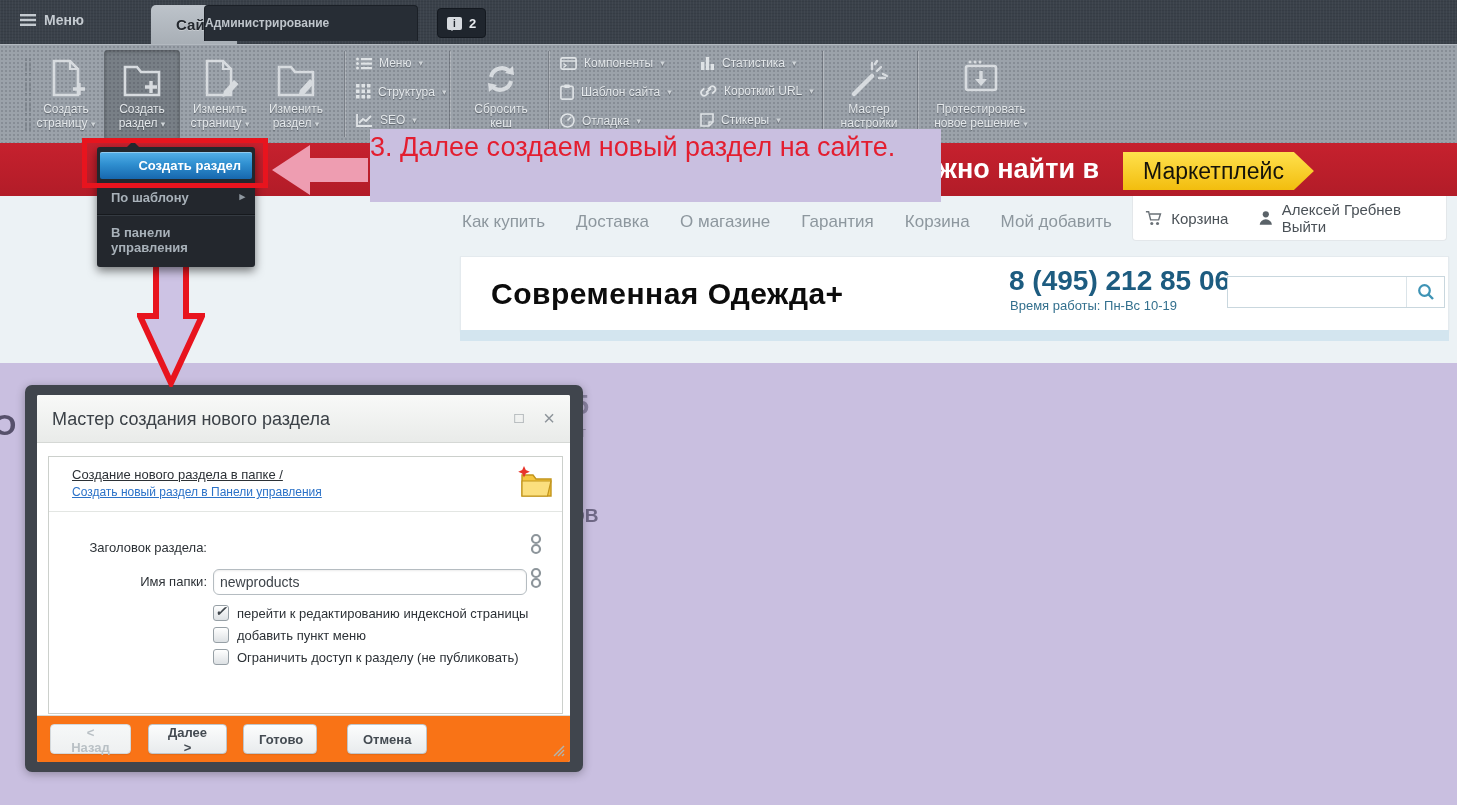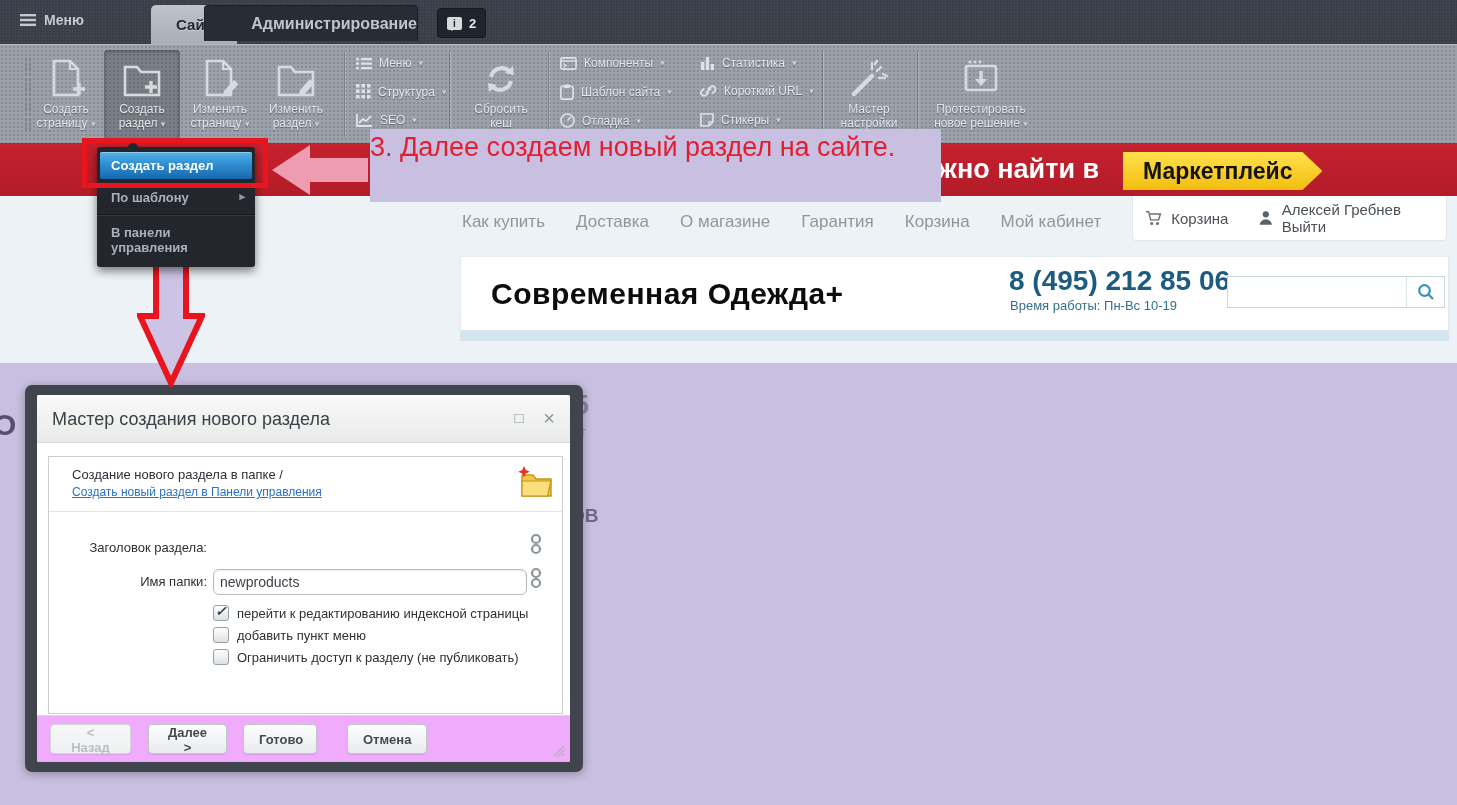--- a/index.html
+++ b/index.html
@@ -10,21 +10,21 @@
   .topbar{position:absolute;left:0;top:0;width:1457px;height:44px;background:#3a414a;
     background-image:repeating-linear-gradient(90deg,rgba(255,255,255,.035) 0 1px,transparent 1px 3px),
                      repeating-linear-gradient(0deg,rgba(0,0,0,.08) 0 1px,transparent 1px 3px);}
   .menu-btn{position:absolute;left:20px;top:12px;display:flex;align-items:center;gap:8px;
     color:#c4cad0;font-weight:bold;font-size:14px;cursor:pointer;}
   .tab-site{position:absolute;left:110px;top:5px;width:86px;height:39px;border-radius:5px 5px 0 0;
     background:linear-gradient(#bdc3ca,#a8afb6);color:#23282e;font-weight:bold;font-size:15px;
     text-align:center;line-height:39px;text-shadow:0 1px 0 rgba(255,255,255,.3);margin-left:41px;}
   .tab-admin{position:absolute;left:204px;top:5px;width:212px;height:35px;border-radius:4px 4px 0 0;
     background:#272d35;border:1px solid #1b2027;border-bottom:none;color:#bfc5cb;font-weight:bold;
-    font-size:16px;text-align:right;line-height:35px;}
+    font-size:12px;text-align:left;line-height:35px;}
   .notif{position:absolute;left:437px;top:8px;height:28px;padding:0 9px;background:#1f252d;
     border:1px solid #141920;border-radius:4px;display:flex;align-items:center;gap:7px;
     color:#e8ebee;font-weight:bold;font-size:13px;}
   .bubble{position:relative;width:15px;height:13px;background:#d6dadf;border-radius:2px;
     color:#21262c;font-weight:bold;font-size:10px;text-align:center;line-height:13px;}
   .bubble::after{content:"";position:absolute;left:2px;bottom:-4px;border:3px solid transparent;border-top-color:#d6dadf;}
 
   
   .toolbar{position:absolute;left:0;top:44px;width:1457px;height:99px;background-color:#9ba2aa;
     background-image:radial-gradient(rgba(62,68,76,.22) 1px,transparent 1.2px);background-size:4px 4px;
@@ -39,21 +39,21 @@
   .caret{font-size:9px;color:#ced3d7;}
   .tsmall{position:absolute;display:flex;align-items:center;gap:7px;color:#e3e7ea;font-size:12px;
     text-shadow:0 1px 1px rgba(40,46,52,.55);cursor:pointer;white-space:nowrap;}
   .tsmall svg{flex:0 0 auto;}
 
   
   .banner{position:absolute;left:0;top:143px;width:1457px;height:53px;
     background:linear-gradient(180deg,#c6212e,#b21c28);}
   .banner-text{position:absolute;left:878px;top:11px;color:#fff;font-weight:bold;font-size:27px;}
   .marketplace{position:absolute;left:1123px;top:9px;height:38px;line-height:38px;padding:0 30px 0 20px;
-    background:linear-gradient(180deg,#ffe14d,#f2bd0e);color:#15130a;font-weight:bold;font-size:23px;
+    background:linear-gradient(180deg,#ffe14d,#f2bd0e);color:#15130a;font-weight:normal;font-size:23px;
     clip-path:polygon(0 0,calc(100% - 20px) 0,100% 50%,calc(100% - 20px) 100%,0 100%);cursor:pointer;}
 
   
   .page{position:absolute;left:0;top:196px;width:1457px;height:167px;background:#ecf2f5;}
   .nav{position:absolute;left:462px;top:16px;display:flex;gap:31px;font-size:17px;color:#8d979e;}
   .nav span{cursor:pointer;}
   .usercard{position:absolute;left:1132px;top:0;width:315px;height:45px;background:#fff;
     border:1px solid #e3e7ea;border-top:none;border-radius:0 0 4px 4px;display:flex;align-items:center;
     gap:9px;padding:0 12px;box-sizing:border-box;color:#4a5157;font-size:15px;}
   .usercard .sep{width:14px;}
@@ -72,55 +72,55 @@
   .lavender{position:absolute;left:0;top:363px;width:1457px;height:442px;background:#c9bfe0;}
   .frag{position:absolute;color:#8b84a3;}
 
   
   .dropdown{position:absolute;left:97px;top:147px;width:158px;background:#23272d;border-radius:3px;
     box-shadow:0 4px 10px rgba(0,0,0,.5);z-index:40;padding:4px 0 5px;}
   .dropdown::before{content:"";position:absolute;left:30px;top:-6px;border:6px solid transparent;border-bottom-color:#23272d;border-top:none;}
   .dd-item{position:relative;color:#a8b1b9;font-weight:bold;font-size:13px;padding:7px 14px;cursor:pointer;}
   .dd-item.hl{margin:1px 3px 4px;padding:6px 11px;border-radius:2px;color:#fff;
     background:linear-gradient(180deg,#55b1e9 0%,#2f8fd0 45%,#1767ae 100%);
-    box-shadow:inset 0 1px 0 rgba(255,255,255,.35);}
+    box-shadow:inset 0 1px 0 rgba(255,255,255,.35);text-align:right;}
   .dd-item .sub{position:absolute;right:10px;top:7px;color:#8f98a0;font-size:11px;}
   .dd-div{border-top:1px solid #16191d;border-bottom:1px solid #343a41;margin:2px 0;}
 
   
   .redbox{position:absolute;left:82px;top:138px;width:176px;height:40px;border:5px solid #e8141e;z-index:45;}
   .pink-arrow{position:absolute;left:270px;top:143px;z-index:44;}
   .note{position:absolute;left:370px;top:129px;width:571px;height:73px;background:#c9bfe0;z-index:35;
     color:#e31e30;font-size:27px;line-height:35px;padding:1px 8px 0 0;box-sizing:border-box;white-space:nowrap;}
   .down-arrow{position:absolute;left:137px;top:244px;z-index:25;}
 
   
   .modal-frame{position:absolute;left:25px;top:385px;width:558px;height:387px;background:#40454d;
     z-index:20;box-shadow:0 2px 10px rgba(0,0,0,.3);border-radius:7px;}
   .dialog{position:absolute;left:12px;top:10px;width:533px;height:367px;background:#fff;border-radius:2px;}
   .dlg-head{position:absolute;left:0;top:0;right:0;height:48px;border-radius:2px 2px 0 0;
     background:linear-gradient(#f8f9f8,#e9ebe9);border-bottom:1px solid #d5d8d5;box-sizing:border-box;}
   .dlg-title{position:absolute;left:15px;top:0;line-height:48px;font-size:18px;color:#3b4147;}
   .wbtn{position:absolute;top:0;height:48px;line-height:46px;color:#8d949a;cursor:pointer;text-align:center;width:22px;}
   .dlg-body{position:absolute;left:0;top:48px;right:0;bottom:47px;background:#fff;}
   .cbox{position:absolute;left:11px;top:13px;width:513px;height:256px;border:1px solid #ccd0cc;background:#fff;}
-  .intro{position:absolute;left:23px;top:10px;font-size:13px;color:#2c3136;}
+  .intro{position:absolute;left:23px;top:10px;font-size:13px;color:#2c3136;text-decoration:underline;}
   .wlink{position:absolute;left:23px;top:28px;font-size:12px;color:#2b72c8;text-decoration:underline;cursor:pointer;}
   .cfolder{position:absolute;right:8px;top:6px;}
   .cline{position:absolute;left:0;right:0;top:54px;border-top:1px solid #e3e6e3;}
   .frow-label{position:absolute;width:150px;text-align:right;font-size:13px;color:#2c3136;}
   .finput{position:absolute;left:164px;width:300px;height:24px;border:1px solid #b5bcc1;border-radius:6px;
     padding:0 6px;font-size:14px;color:#3e444a;box-shadow:inset 0 1px 2px rgba(0,0,0,.08);outline:none;}
   .chain{position:absolute;left:480px;}
   .cbrow{position:absolute;left:164px;display:flex;align-items:center;gap:8px;font-size:13px;color:#2c3136;}
   .cb{width:14px;height:14px;border:1px solid #97a0a6;border-radius:3px;
     background:linear-gradient(#fff,#dde1e4);position:relative;cursor:pointer;flex:0 0 auto;}
   .cb .tick{display:none;position:absolute;left:1px;top:-3px;font-size:14px;font-weight:bold;color:#3f464c;}
   .cb.checked .tick{display:block;}
-  .dlg-foot{position:absolute;left:0;right:0;bottom:0;height:47px;background:#f0abfc;border-top:1px solid #d8dbd8;
+  .dlg-foot{position:absolute;left:0;right:0;bottom:0;height:47px;background:#f97316;border-top:1px solid #d8dbd8;
     border-radius:0 0 2px 2px;box-sizing:border-box;}
   .btn{position:absolute;top:8px;height:30px;padding:0 15px;background:linear-gradient(#fcfdfd,#e8ebed);
     border:1px solid #bfc6cb;border-radius:4px;font-size:13px;font-weight:bold;color:#444b52;
     font-family:"Liberation Sans",sans-serif;cursor:pointer;box-shadow:0 1px 1px rgba(0,0,0,.08);}
   .btn.disabled{color:#b9c0c5;background:linear-gradient(#f6f8f8,#eef0f1);border-color:#d3d8db;cursor:default;}
   .resize{position:absolute;right:5px;bottom:5px;}
 </style>
 </head>
 <body>
 
@@ -341,21 +341,21 @@
     <div class="marketplace">Маркетплейс</div>
   </div>
 
   <div class="page">
     <div class="nav">
       <span>Как купить</span>
       <span>Доставка</span>
       <span>О магазине</span>
       <span>Гарантия</span>
       <span>Корзина</span>
-      <span>Мой кабинет</span>
+      <span>Мой добавить</span>
     </div>
 
     <div class="usercard">
       <svg width="19" height="17" viewBox="0 0 19 17">
         <path d="M1 1 h3 l2.2 9 h8.8 l2 -6.5 h-11.5" fill="none" stroke="#6a7177" stroke-width="1.6"></path>
         <circle cx="7.5" cy="14" r="1.7" fill="#6a7177"></circle>
           <circle cx="13.8" cy="14" r="1.7" fill="#6a7177"></circle>
       </svg>
       <span>Корзина</span>
       <span class="sep"></span>

